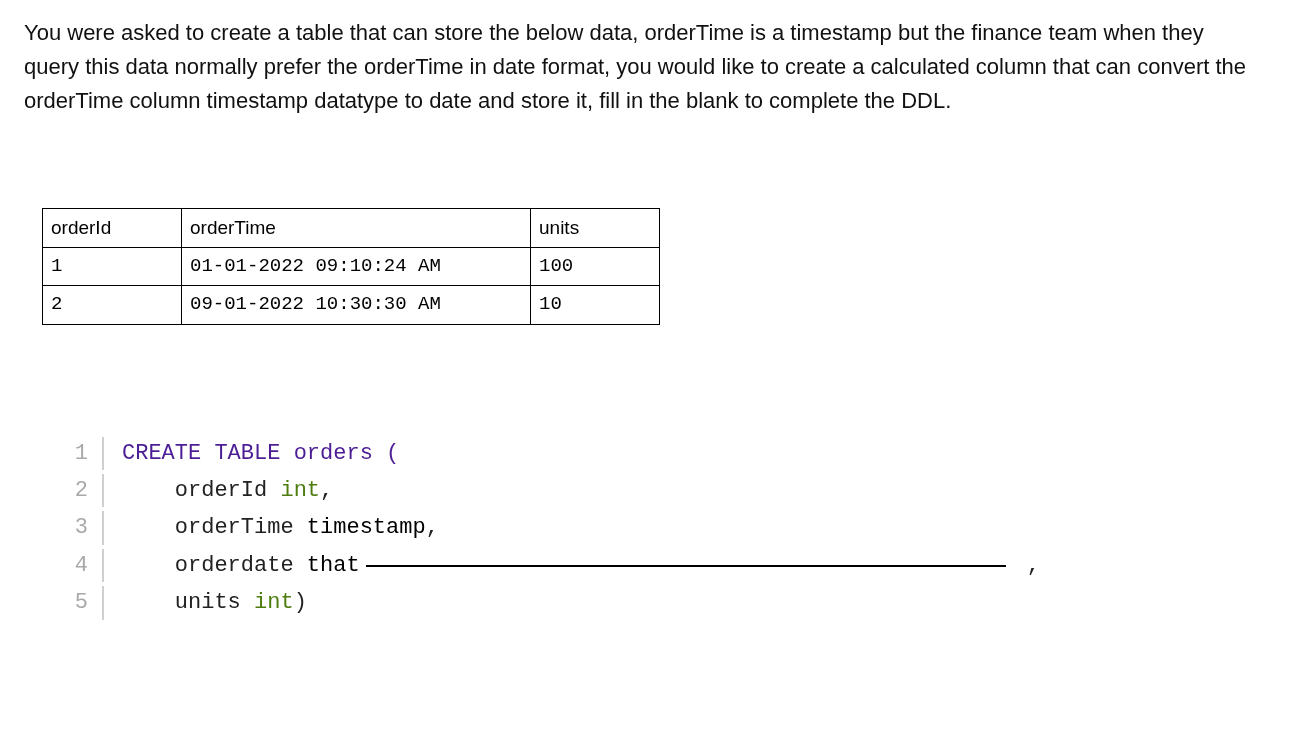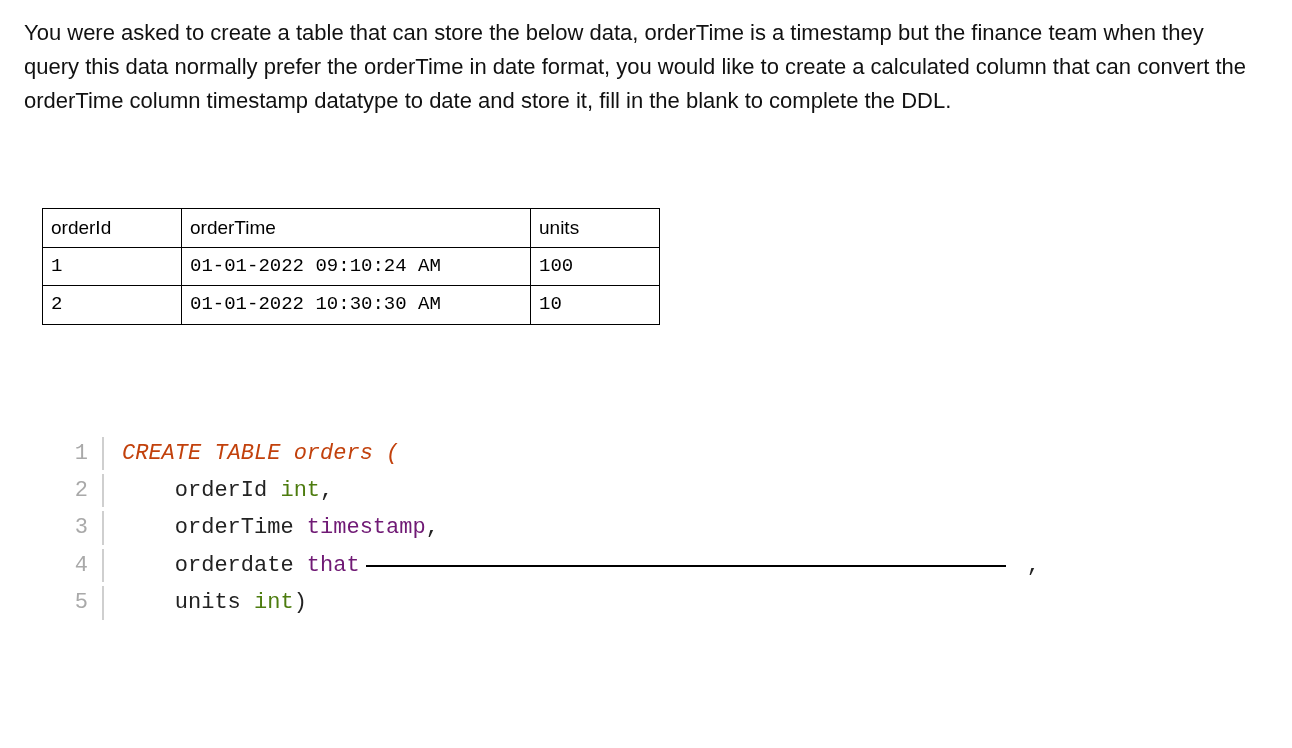--- a/index.html
+++ b/index.html
@@ -62,23 +62,23 @@
     display: inline-block;
     width: 2px;
     background: #cfcfcf;
     align-self: stretch;
     margin: 2px 18px 2px 14px;
   }
   .code-line {
     white-space: pre;
     color: #222;
   }
-  .kw  { color: #c2410c; font-style: italic; } 
+  .kw  { color: #4c1d95; } 
   .typ { color: #4d7c0f; } 
-  .typ2 { color: #701a75; } 
+  .typ2 { color: #000000; } 
   .blank {
     display: inline-block;
     border-bottom: 2px solid #000;
     width: 640px;
     vertical-align: baseline;
     transform: translateY(-4px);
     margin-left: 6px;
     margin-right: 8px;
   }
 </style>
@@ -96,21 +96,21 @@
     </tr>
   </thead>
   <tbody>
     <tr>
       <td>1</td>
       <td>01-01-2022 09:10:24 AM</td>
       <td>100</td>
     </tr>
     <tr>
       <td>2</td>
-      <td>01-01-2022 10:30:30 AM</td>
+      <td>09-01-2022 10:30:30 AM</td>
       <td>10</td>
     </tr>
   </tbody>
 </table>
 
 <div class="codeblock">
 
   <div class="code-row">
     <span class="ln">1</span>
     <span class="gutter-sep"></span>

